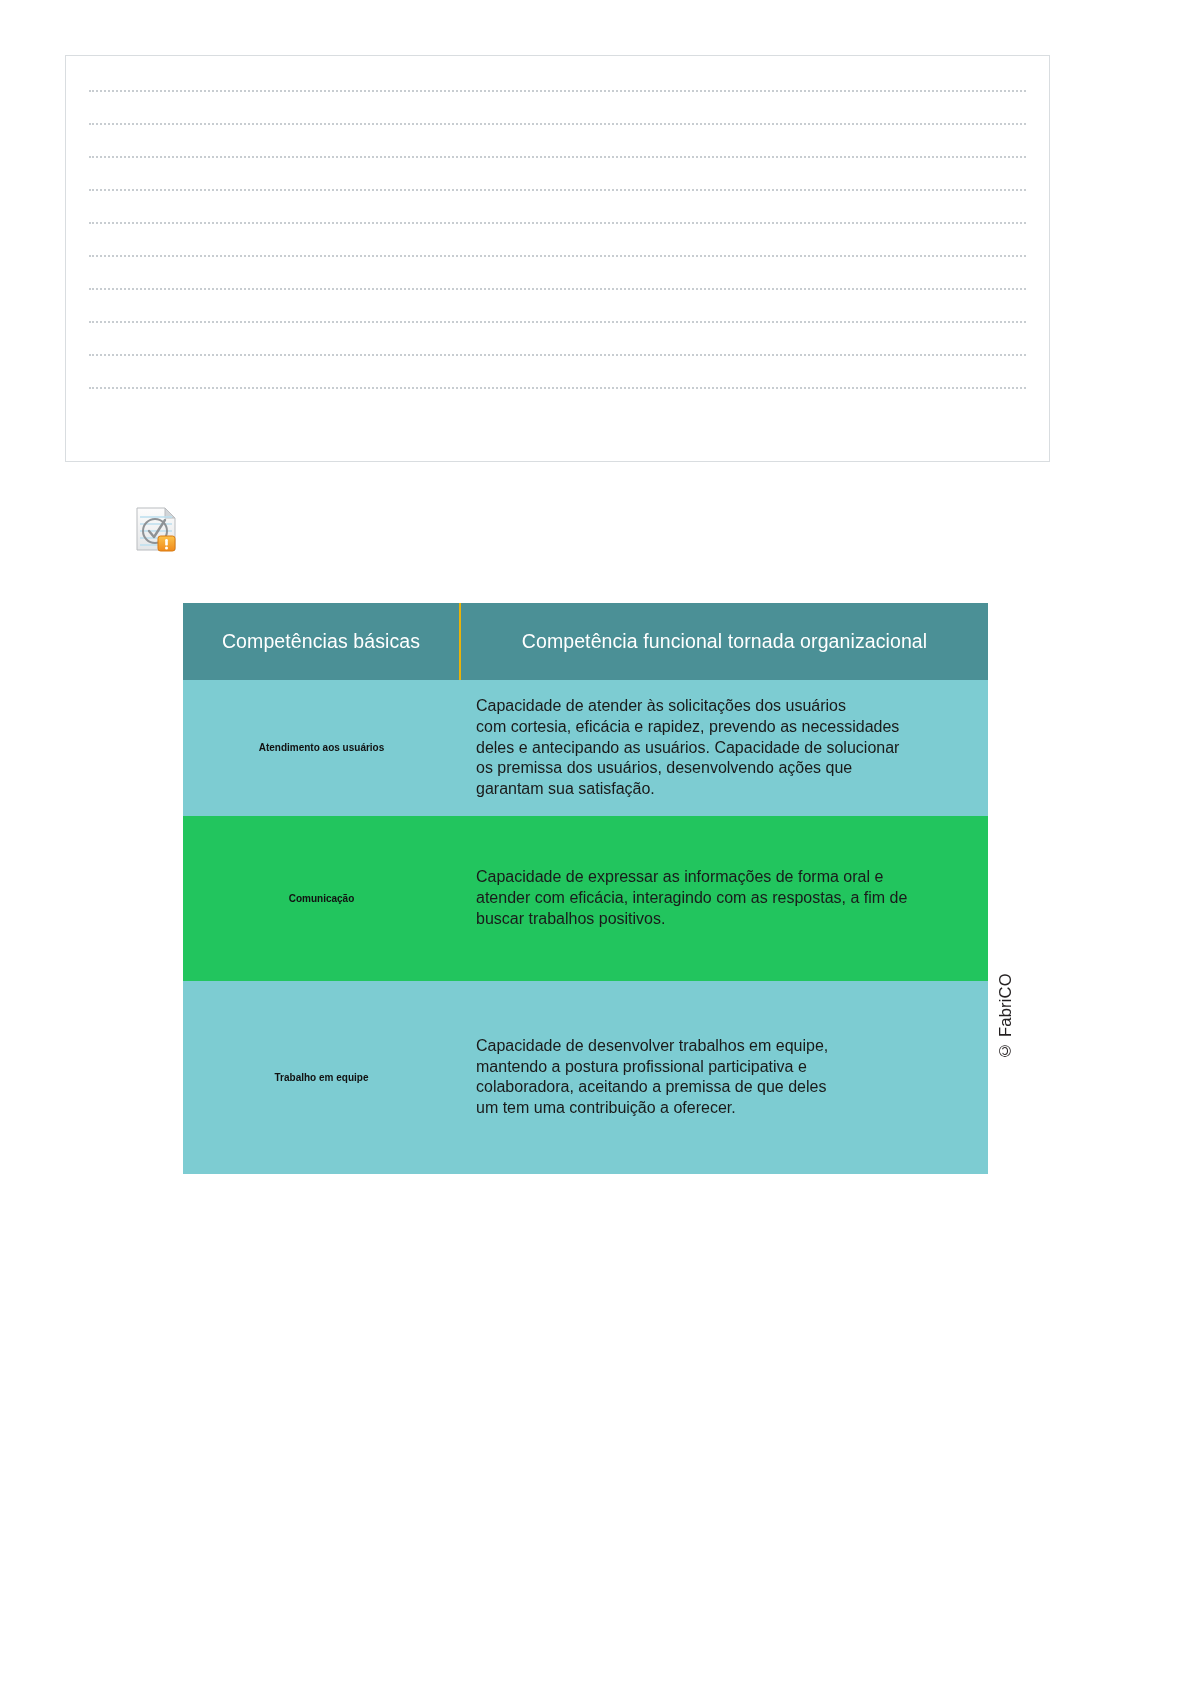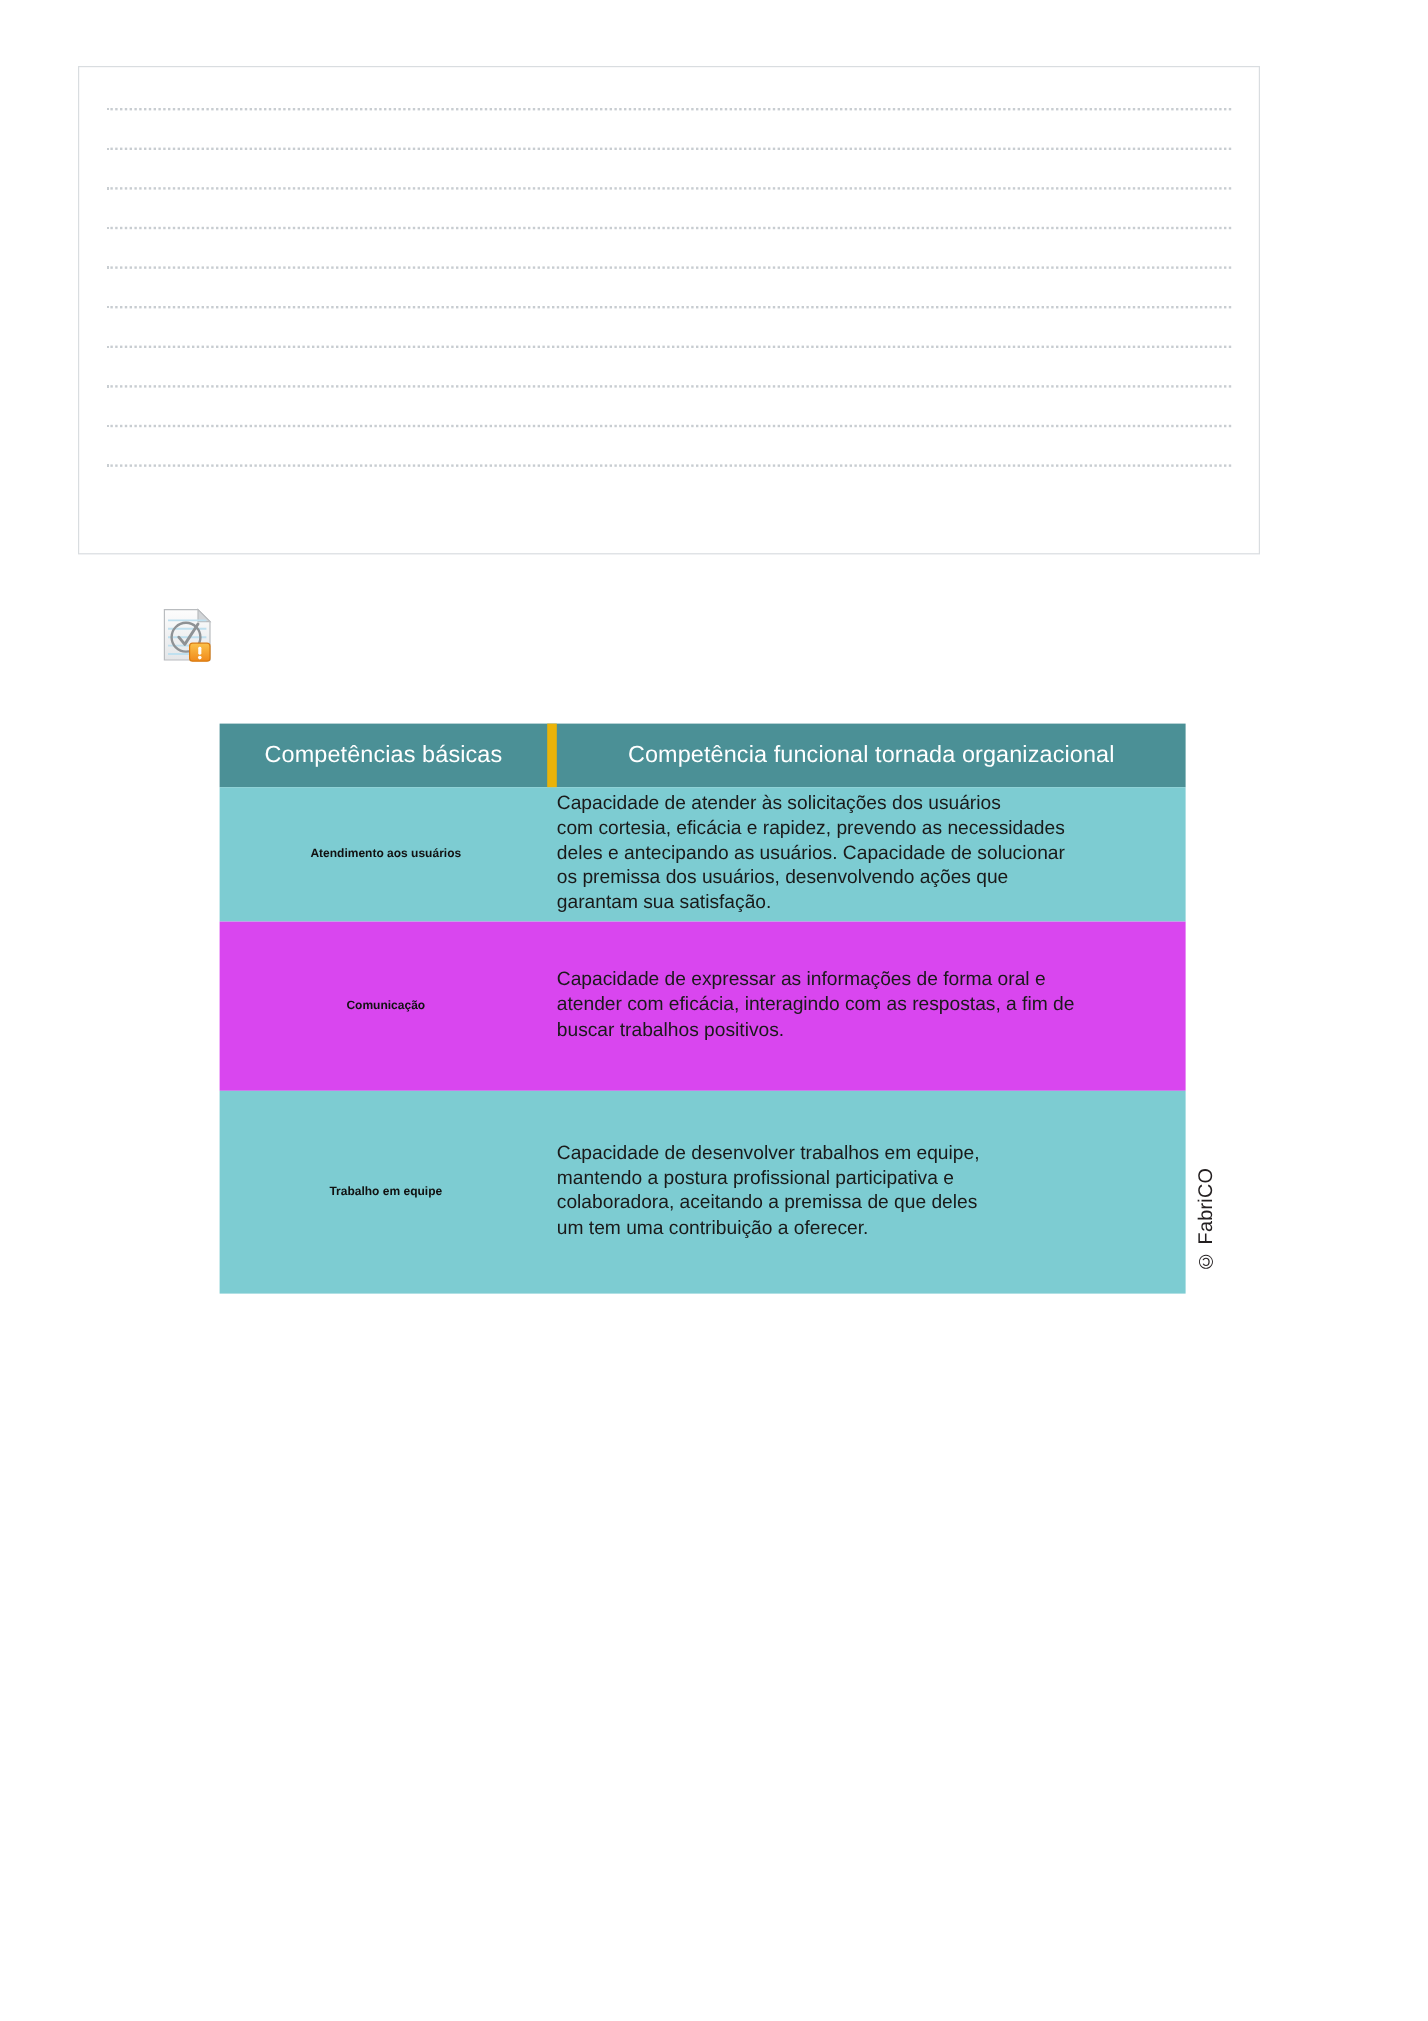--- a/index.html
+++ b/index.html
@@ -51,58 +51,58 @@
   
   .comp-table {
     position: absolute;
     left: 183px;
     top: 603px;
     width: 805px;
     border-collapse: collapse;
     table-layout: fixed;
   }
   .comp-table td, .comp-table th {
-    padding: 4px;
+    padding: 16px;
     margin: 0;
     vertical-align: middle;
     border: none;
   }
   .col-left  { width: 277px; }
   .col-right { width: 528px; }
 
   .thead-cell {
     background: #4b9096;
     color: #ffffff;
     font-size: 19.5px;
     font-weight: 400;
     text-align: center;
     height: 45px;
     letter-spacing: .1px;
   }
   .thead-cell.right {
-    border-left: 8px solid #eab308;
+    border-left: 2px solid #eab308;
   }
 
   .row-label {
     text-align: center;
     font-weight: bold;
     font-size: 10px;
     color: #111111;
   }
   .row-text {
     font-size: 16px;
     color: #1a1a1a;
     line-height: 20.8px;
     padding: 0 18px 0 38px;
     border-left: 2px solid #ffffff;
   }
   .row-text .ln { display: block; white-space: pre; }
 
   .tint-a { background: #7dccd2; }
-  .tint-b { background: #d946ef; }
+  .tint-b { background: #22c55e; }
 
   tr.r1 td { height: 100px; }
   tr.r2 td { height: 133px; }
   tr.r3 td { height: 161px; }
 
   
   .copyright {
     position: absolute;
     left: 996px;
     top: 940px;

